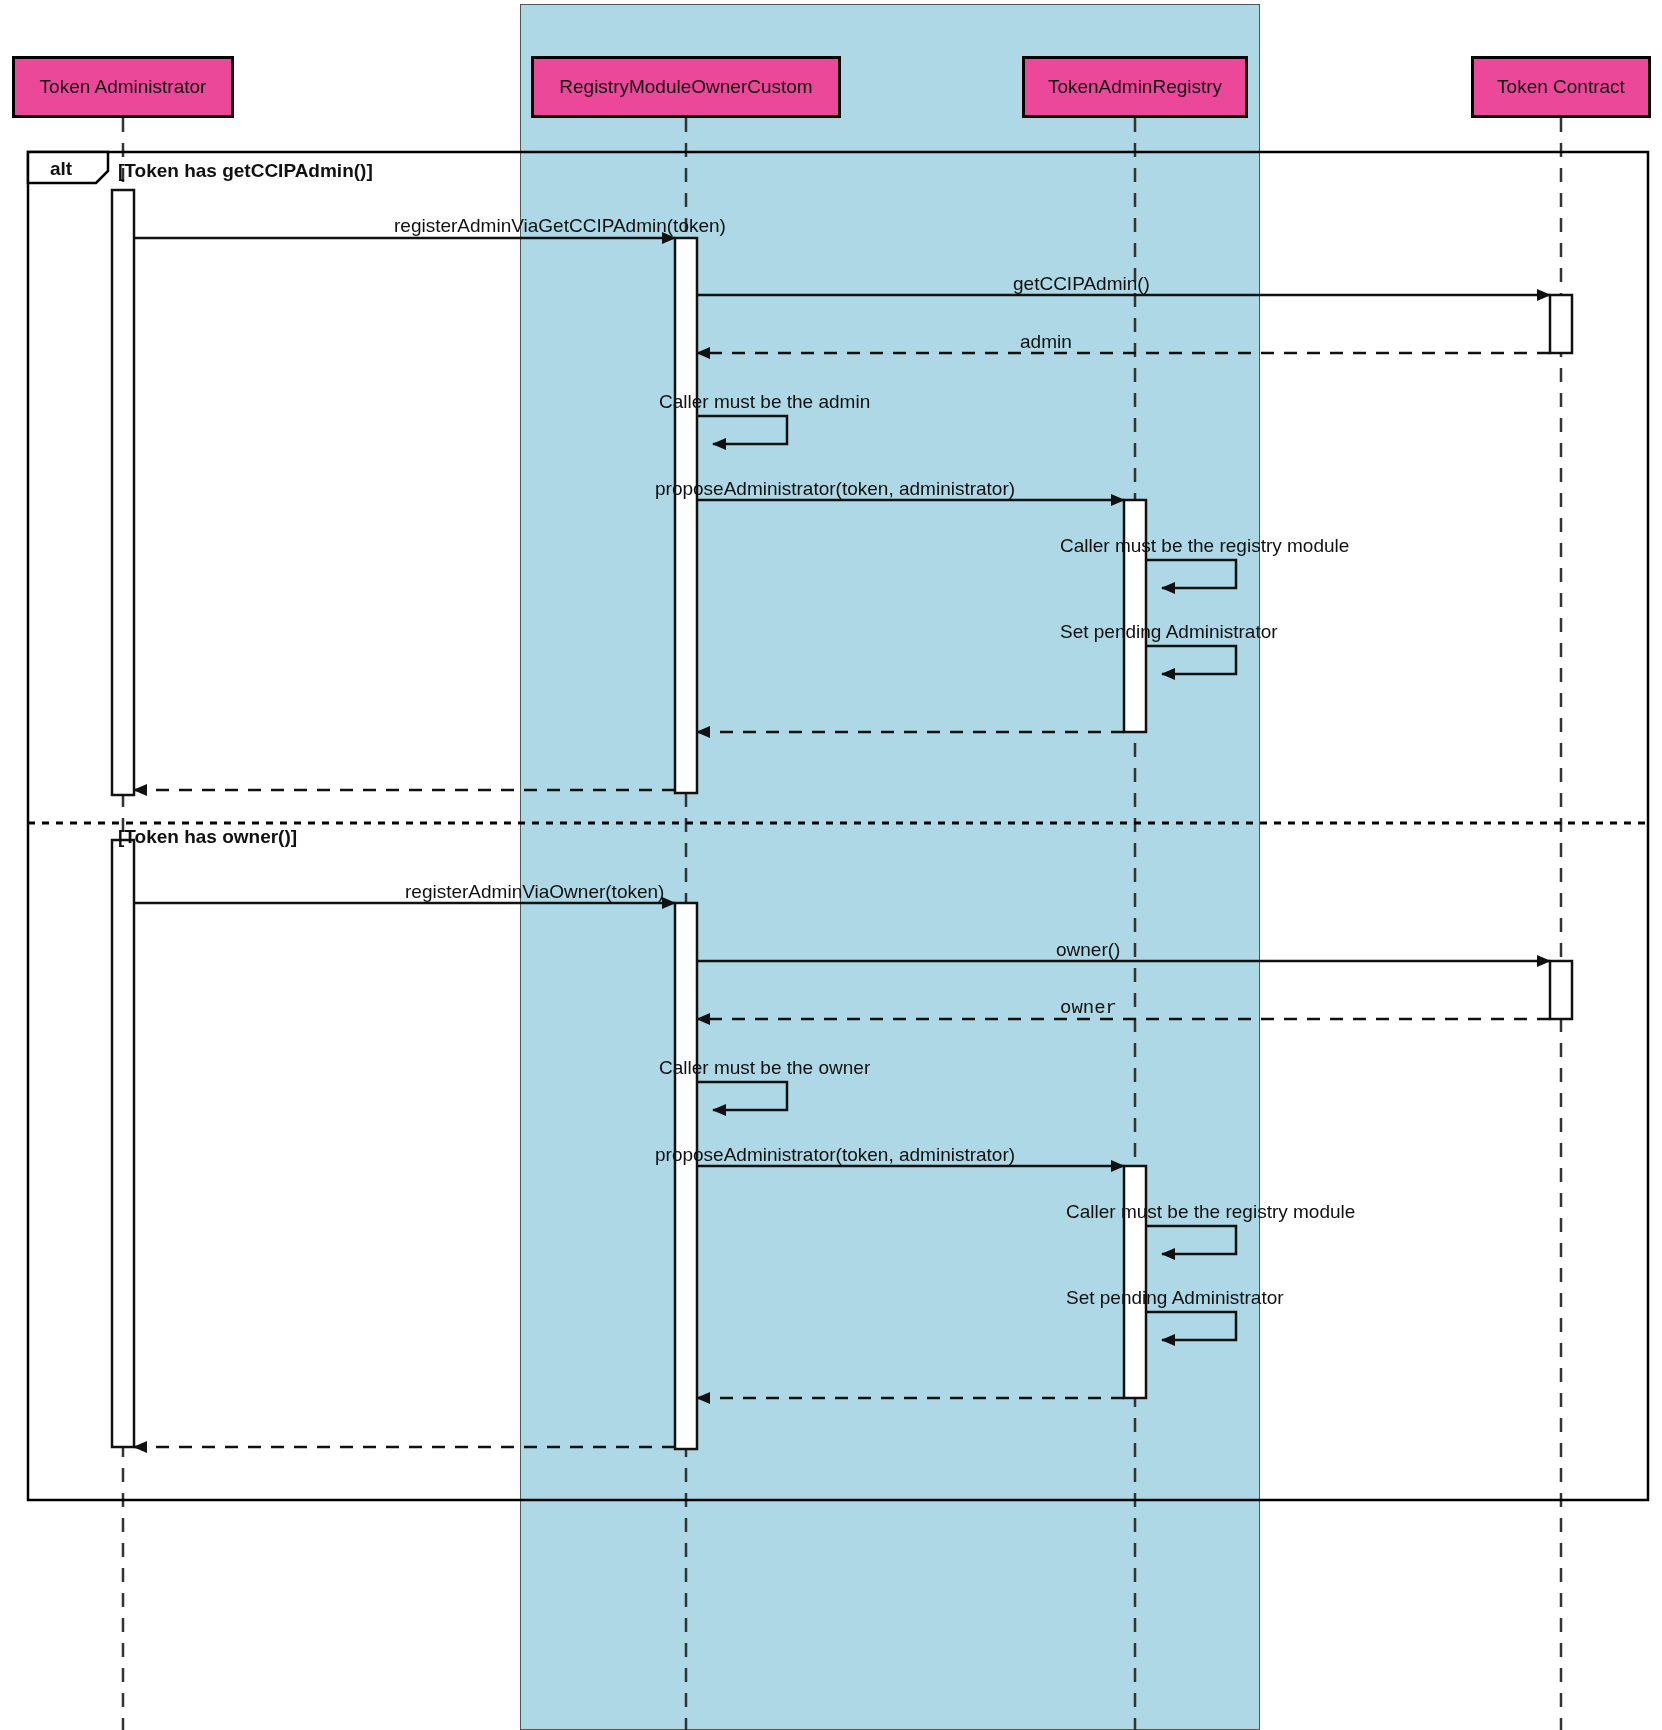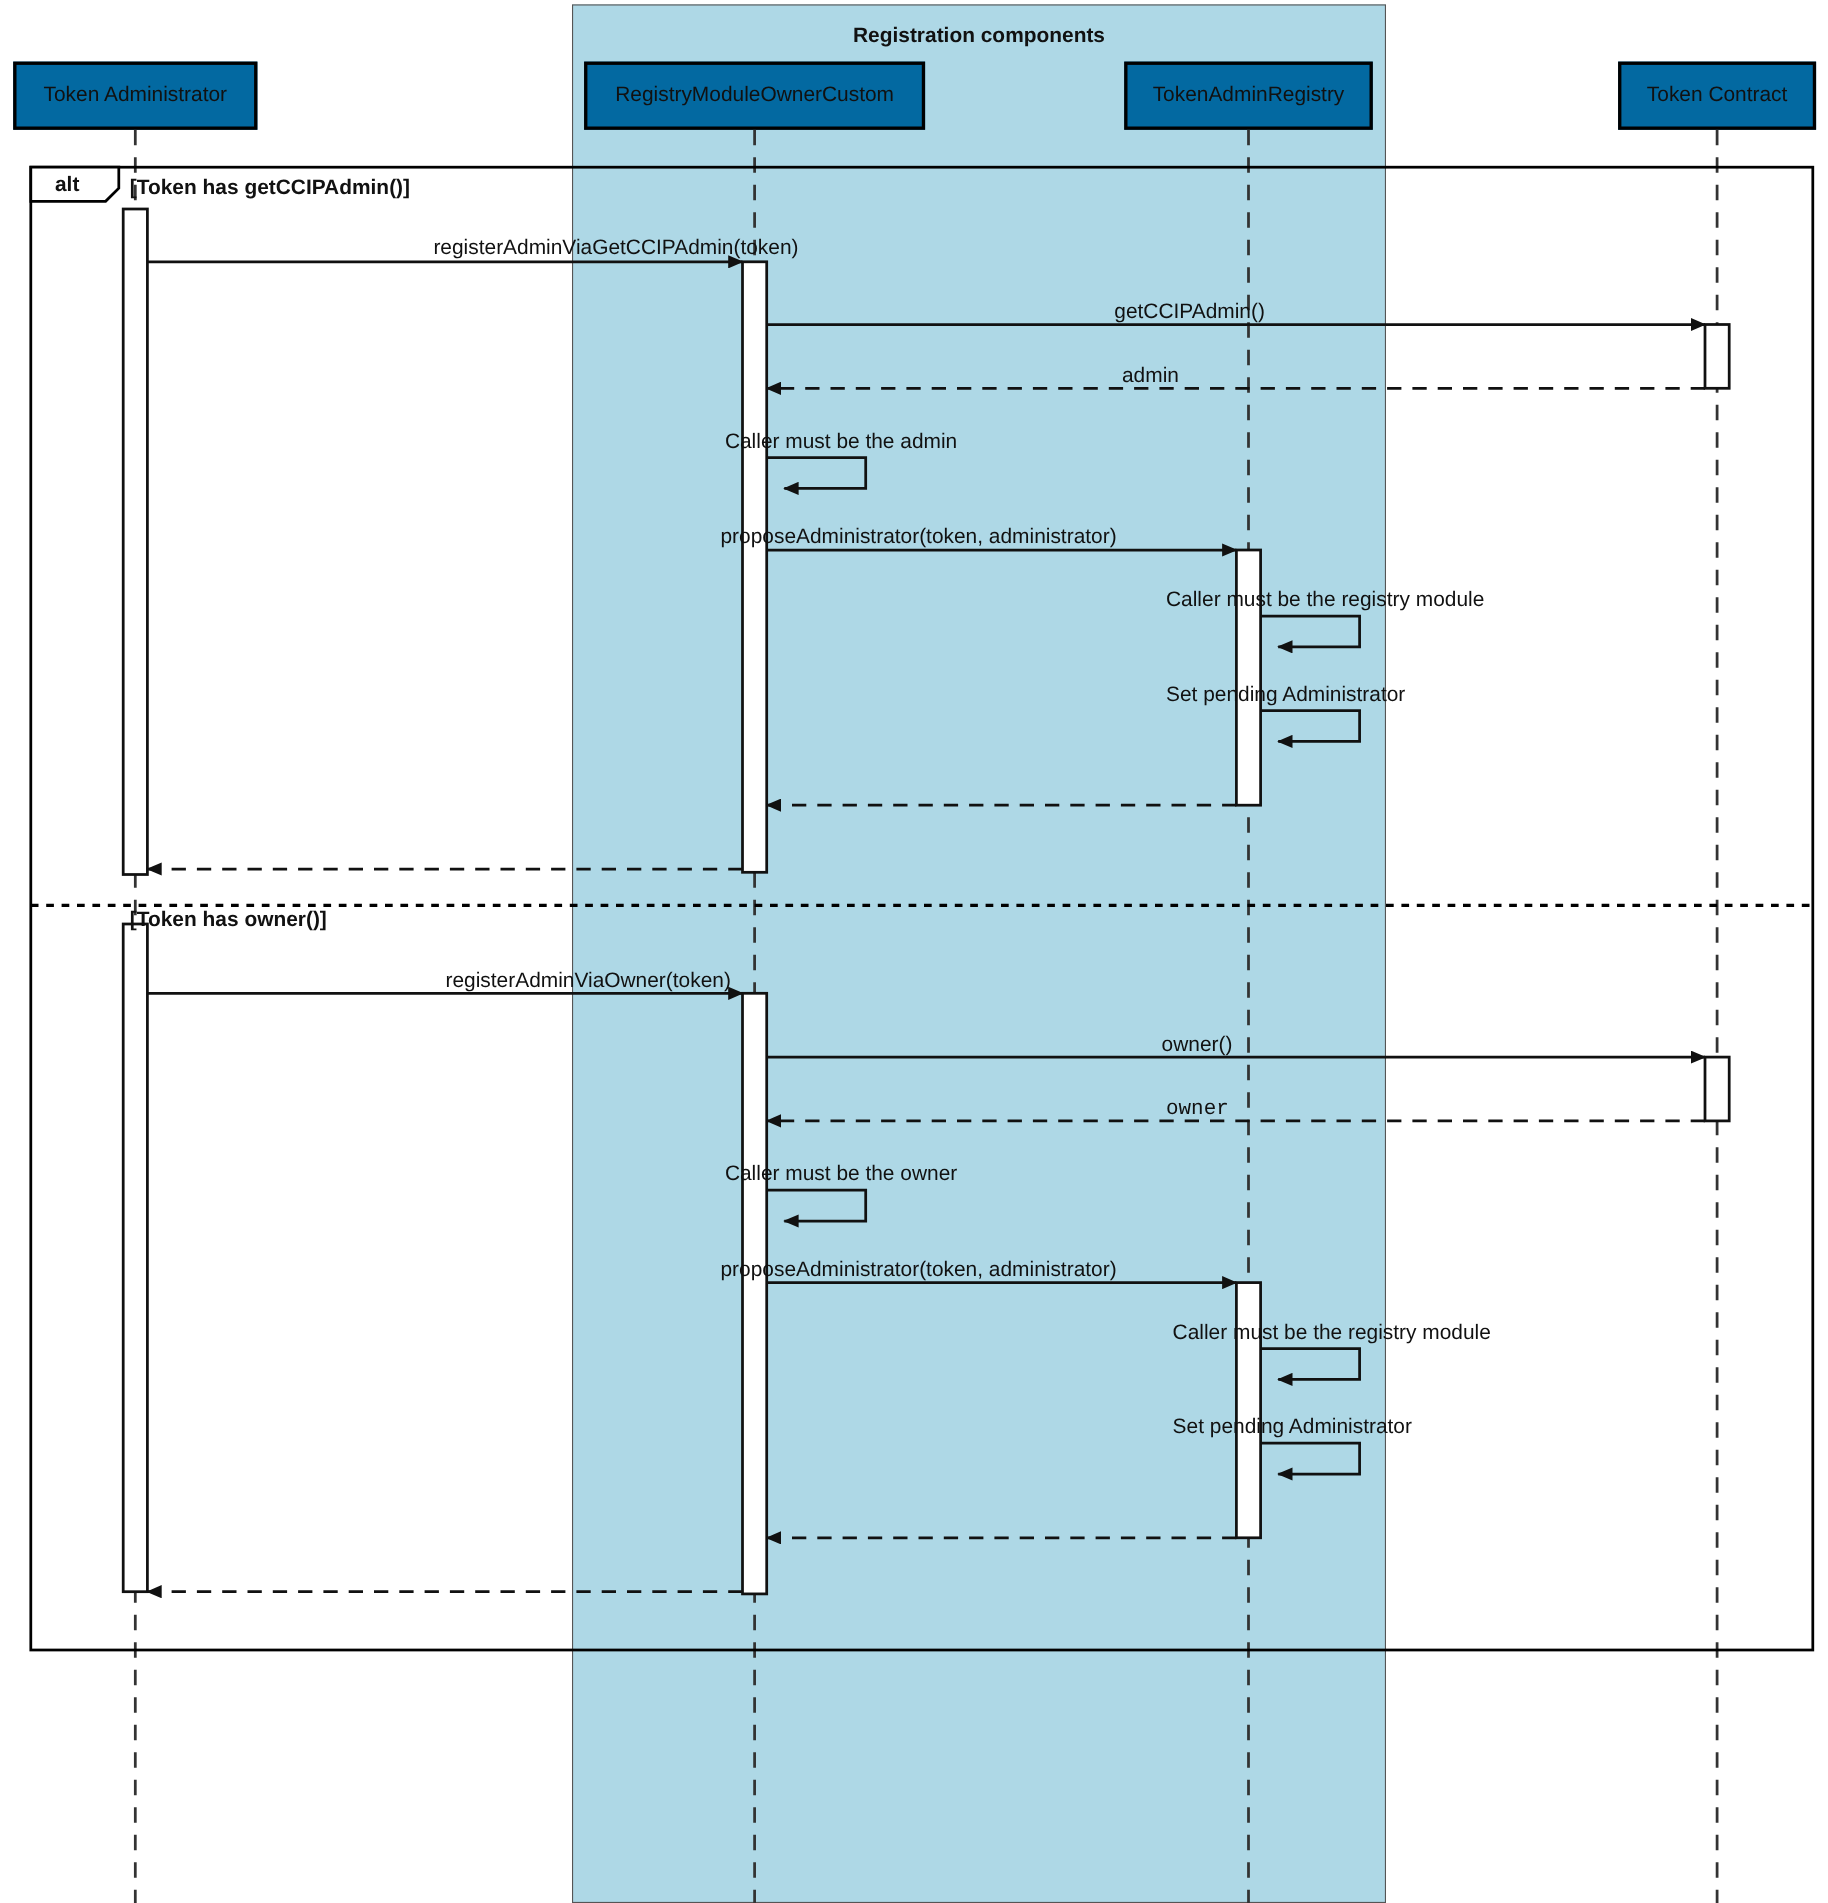--- a/index.html
+++ b/index.html
@@ -1,31 +1,30 @@
 <!DOCTYPE html>
 <html><head>
 <meta charset="utf-8">
 <style>
   html,body{margin:0;padding:0;background:#ffffff;}
   body{font-family:"Liberation Sans","DejaVu Sans",sans-serif;}
   #canvas{position:relative;width:1662px;height:1730px;overflow:hidden;background:#fff;}
   svg{position:absolute;left:0;top:0;}
   .lbl{position:absolute;font-size:19px;color:#111;white-space:nowrap;}
   .lbl-b{font-weight:bold;}
-  .actor-box{position:absolute;background:#0369a1;border:3px solid #000;display:flex;align-items:center;justify-content:center;}
+  .actor-box{position:absolute;background:#ec4899;border:3px solid #000;display:flex;align-items:center;justify-content:center;}
   .actor-box span{font-size:19px;color:#111;white-space:nowrap;}
   .group-title{position:absolute;font-size:19px;font-weight:bold;color:#111;text-align:center;}
 </style>
 </head>
 <body>
 
 <div id="canvas">
 
   <div id="group-bg" style="position: absolute; left: 520px; top: 4px; width: 740px; height: 1726px; background: rgb(174, 216, 230); border: 1px solid rgb(85, 85, 85); box-sizing: border-box;"></div>
-  <div class="group-title" id="group-title" style="left: 520px; top: 22px; width: 740px;">Registration components</div>
 
   <div id="participants">
       <div class="actor-box" style="left: 12px; top: 56px; width: 222px; height: 62px; box-sizing: border-box;">
         <span>Token Administrator</span>
       </div>
       <div class="actor-box" style="left: 531px; top: 56px; width: 310px; height: 62px; box-sizing: border-box;">
         <span>RegistryModuleOwnerCustom</span>
       </div>
       <div class="actor-box" style="left: 1022px; top: 56px; width: 226px; height: 62px; box-sizing: border-box;">
         <span>TokenAdminRegistry</span>

